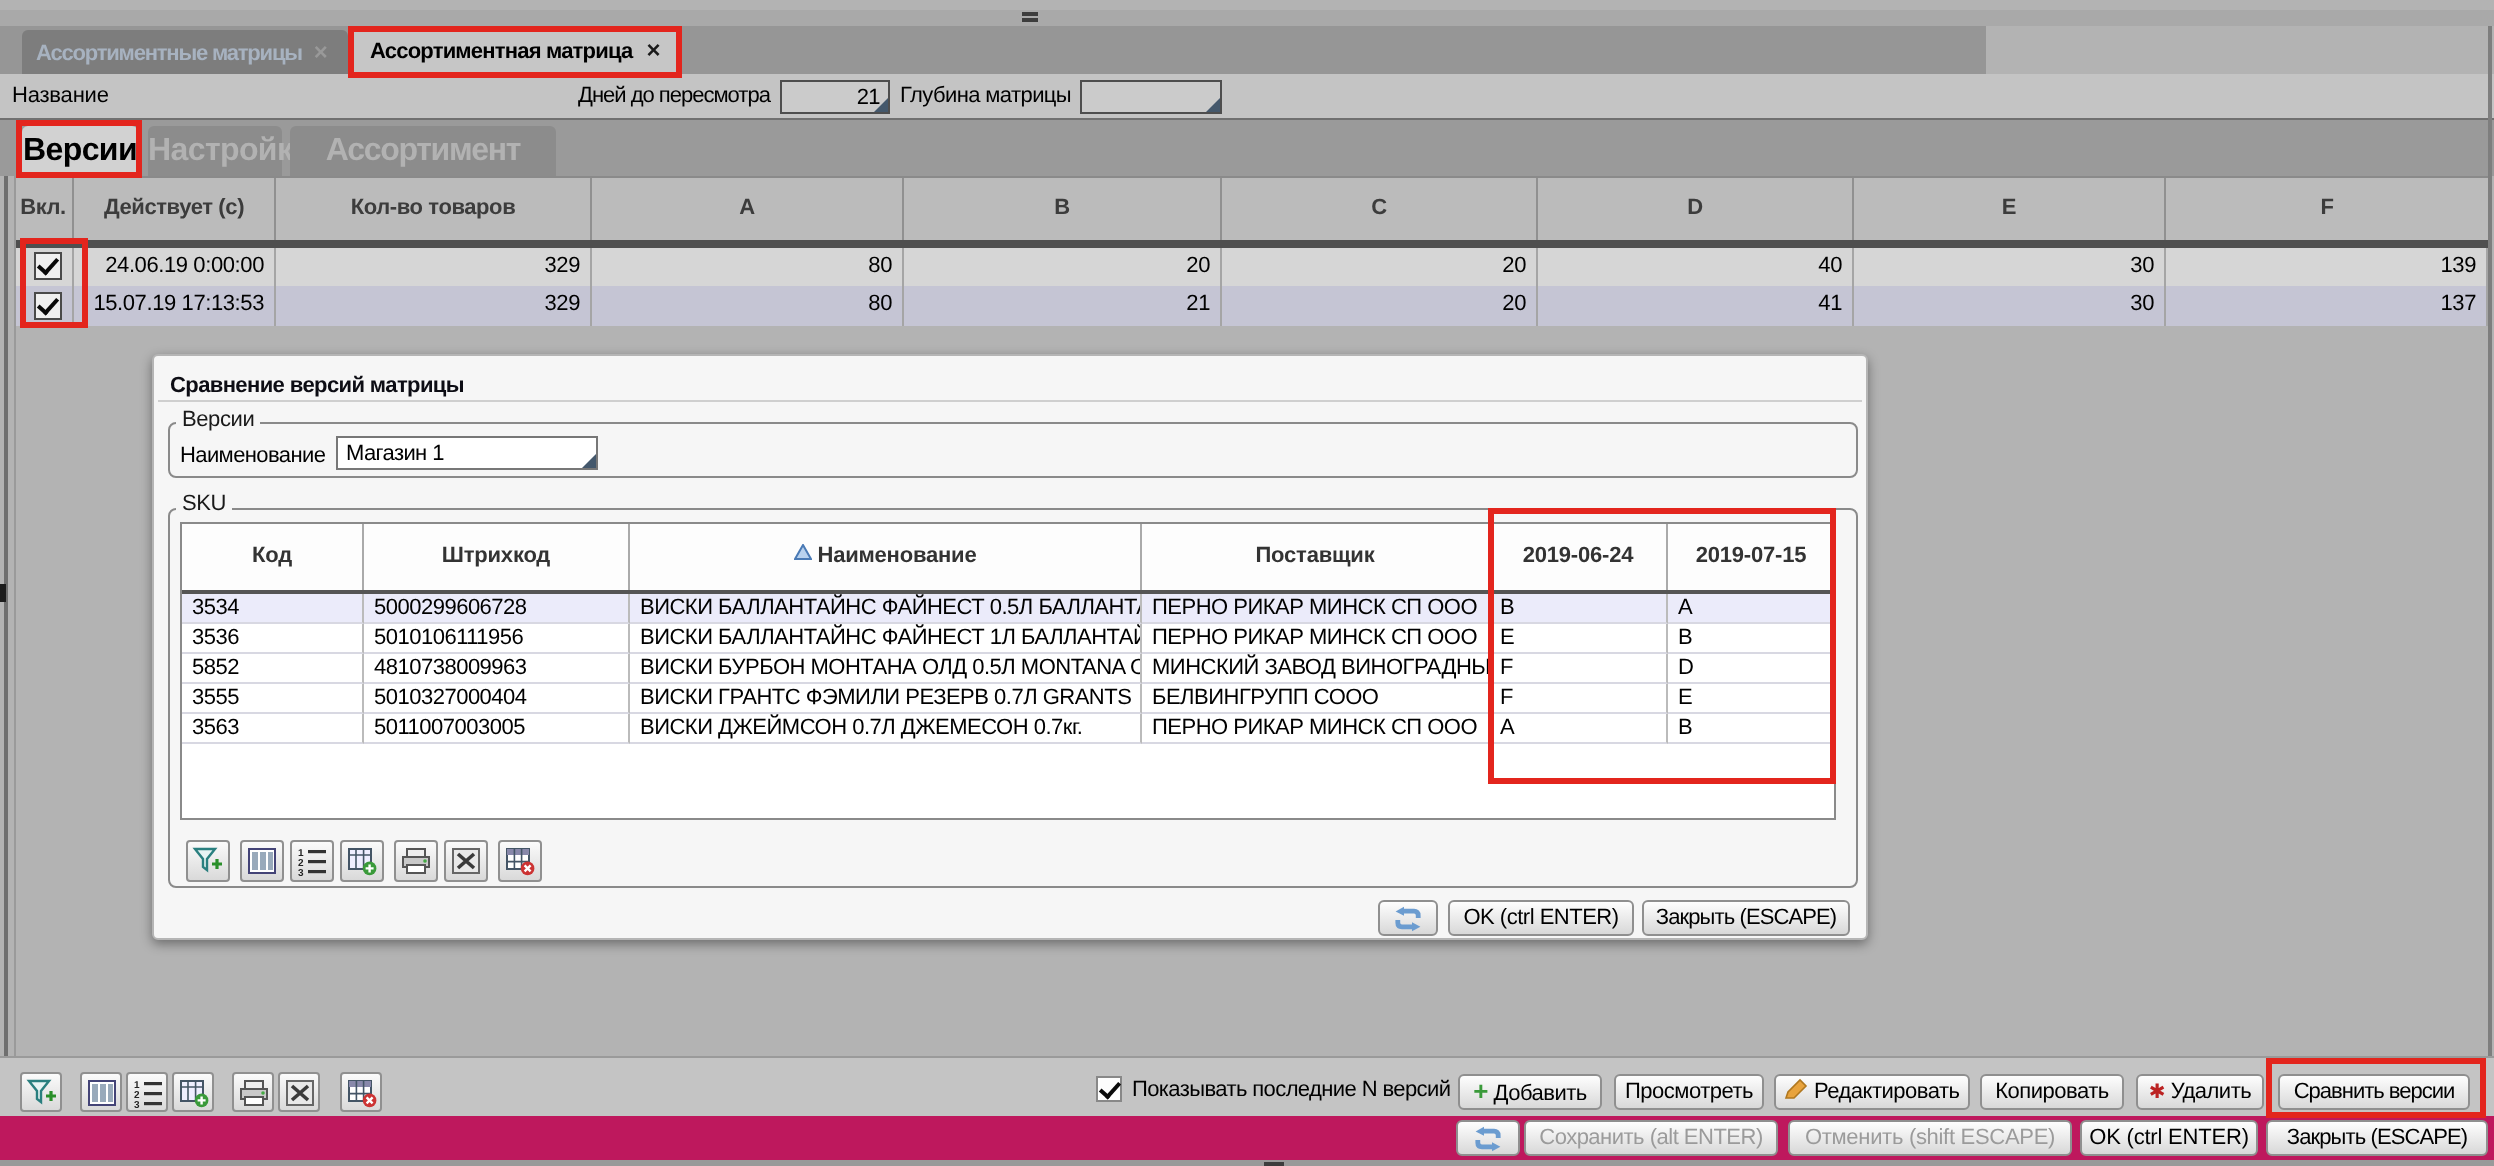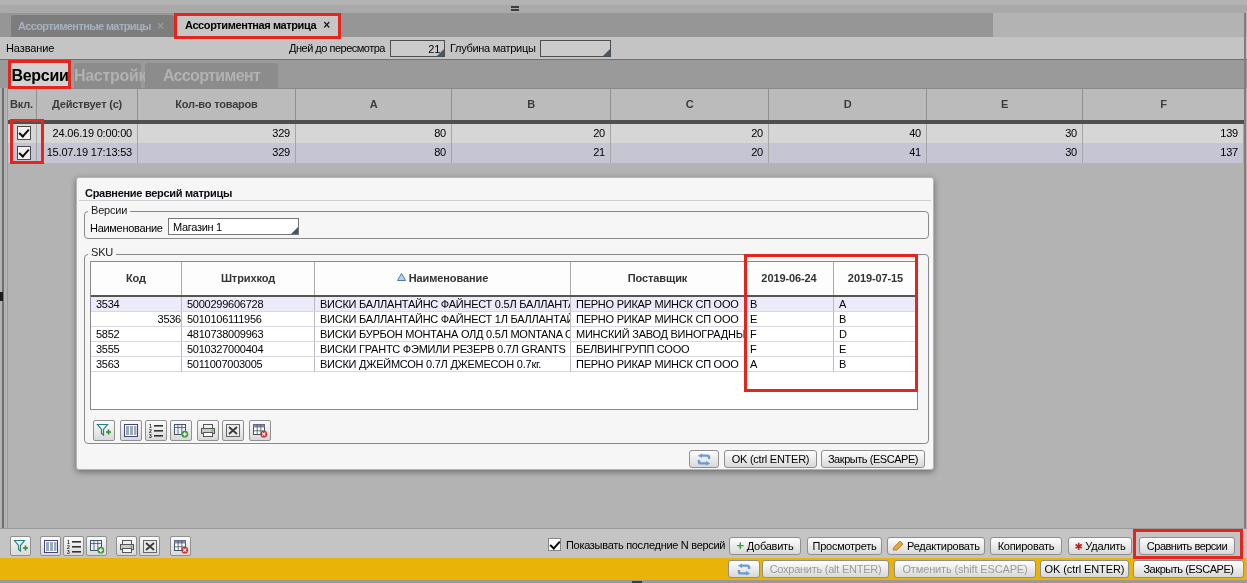--- a/index.html
+++ b/index.html
@@ -65,21 +65,21 @@
 #dtable { position:absolute; left:13px; top:83px; width:828px; height:149px; background:#fff; border:1px solid #8a8a8a; }
 #dtable .dh { position:absolute; top:0; height:33px; line-height:33px; text-align:center; font-weight:bold; color:#333; border-right:1px solid #aaa; background:#fdfdfd; font-size:11px; letter-spacing:-0.1px; }
 #dtable .dsep { position:absolute; left:0; top:33px; width:826px; height:2px; background:#555; }
 .drow { position:absolute; left:0; width:826px; height:15px; background:#fff; }
 .drow.sel { background:#ebebfa; }
 .drow .dc { position:absolute; top:0; height:15px; line-height:14px; padding-left:5px; border-right:1px solid #bbb; white-space:nowrap; overflow:hidden; color:#000; font-size:11px; letter-spacing:-0.25px; }
 .drow .bline { border-bottom:1px solid #d8d8e2; }
 
 
 #botbar1 { left:0; top:528px; width:1247px; height:30px; background:#c4c4c4; border-top:1px solid #9a9a9a; }
-#botbar2 { left:0; top:558px; width:1247px; height:22px; background:#eab308; }
+#botbar2 { left:0; top:558px; width:1247px; height:22px; background:#be185d; }
 #botstrip { left:0; top:580px; width:1247px; height:3px; background:#999999; }
 #rightline { left:1244px; top:13px; width:2px; height:567px; background:#7e7e7e; }
 </style>
 </head>
 <body>
 <div class="abs" id="topstrip"></div>
 <div class="abs" id="splitter">
     <div class="h1"></div>
     <div class="h2"></div>
   </div>
@@ -171,21 +171,21 @@
     <div class="dsep"></div>
     <div class="drow sel" style="top:35px;">
       <div class="dc bline" style="left:0; width:91px;">3534</div>
       <div class="dc bline" style="left:91px; width:133px;">5000299606728</div>
       <div class="dc bline" style="left:224px; width:256px;">ВИСКИ БАЛЛАНТАЙНС ФАЙНЕСТ 0.5Л БАЛЛАНТА</div>
       <div class="dc bline" style="left:480px; width:174px;">ПЕРНО РИКАР МИНСК СП ООО</div>
       <div class="dc bline" style="left:654px; width:89px;">B</div>
       <div class="dc bline" style="left:743px; width:83px; border-right:none;">A</div>
     </div>
     <div class="drow" style="top:50px;">
-      <div class="dc bline" style="left:0; width:91px;text-align:right;">3536</div>
+      <div class="dc bline" style="left:0; width:91px;">3536</div>
       <div class="dc bline" style="left:91px; width:133px;">5010106111956</div>
       <div class="dc bline" style="left:224px; width:256px;">ВИСКИ БАЛЛАНТАЙНС ФАЙНЕСТ 1Л БАЛЛАНТАЙН</div>
       <div class="dc bline" style="left:480px; width:174px;">ПЕРНО РИКАР МИНСК СП ООО</div>
       <div class="dc bline" style="left:654px; width:89px;">E</div>
       <div class="dc bline" style="left:743px; width:83px; border-right:none;">B</div>
     </div>
     <div class="drow" style="top:65px;">
       <div class="dc bline" style="left:0; width:91px;">5852</div>
       <div class="dc bline" style="left:91px; width:133px;">4810738009963</div>
       <div class="dc bline" style="left:224px; width:256px;">ВИСКИ БУРБОН МОНТАНА ОЛД 0.5Л MONTANA OL</div>

